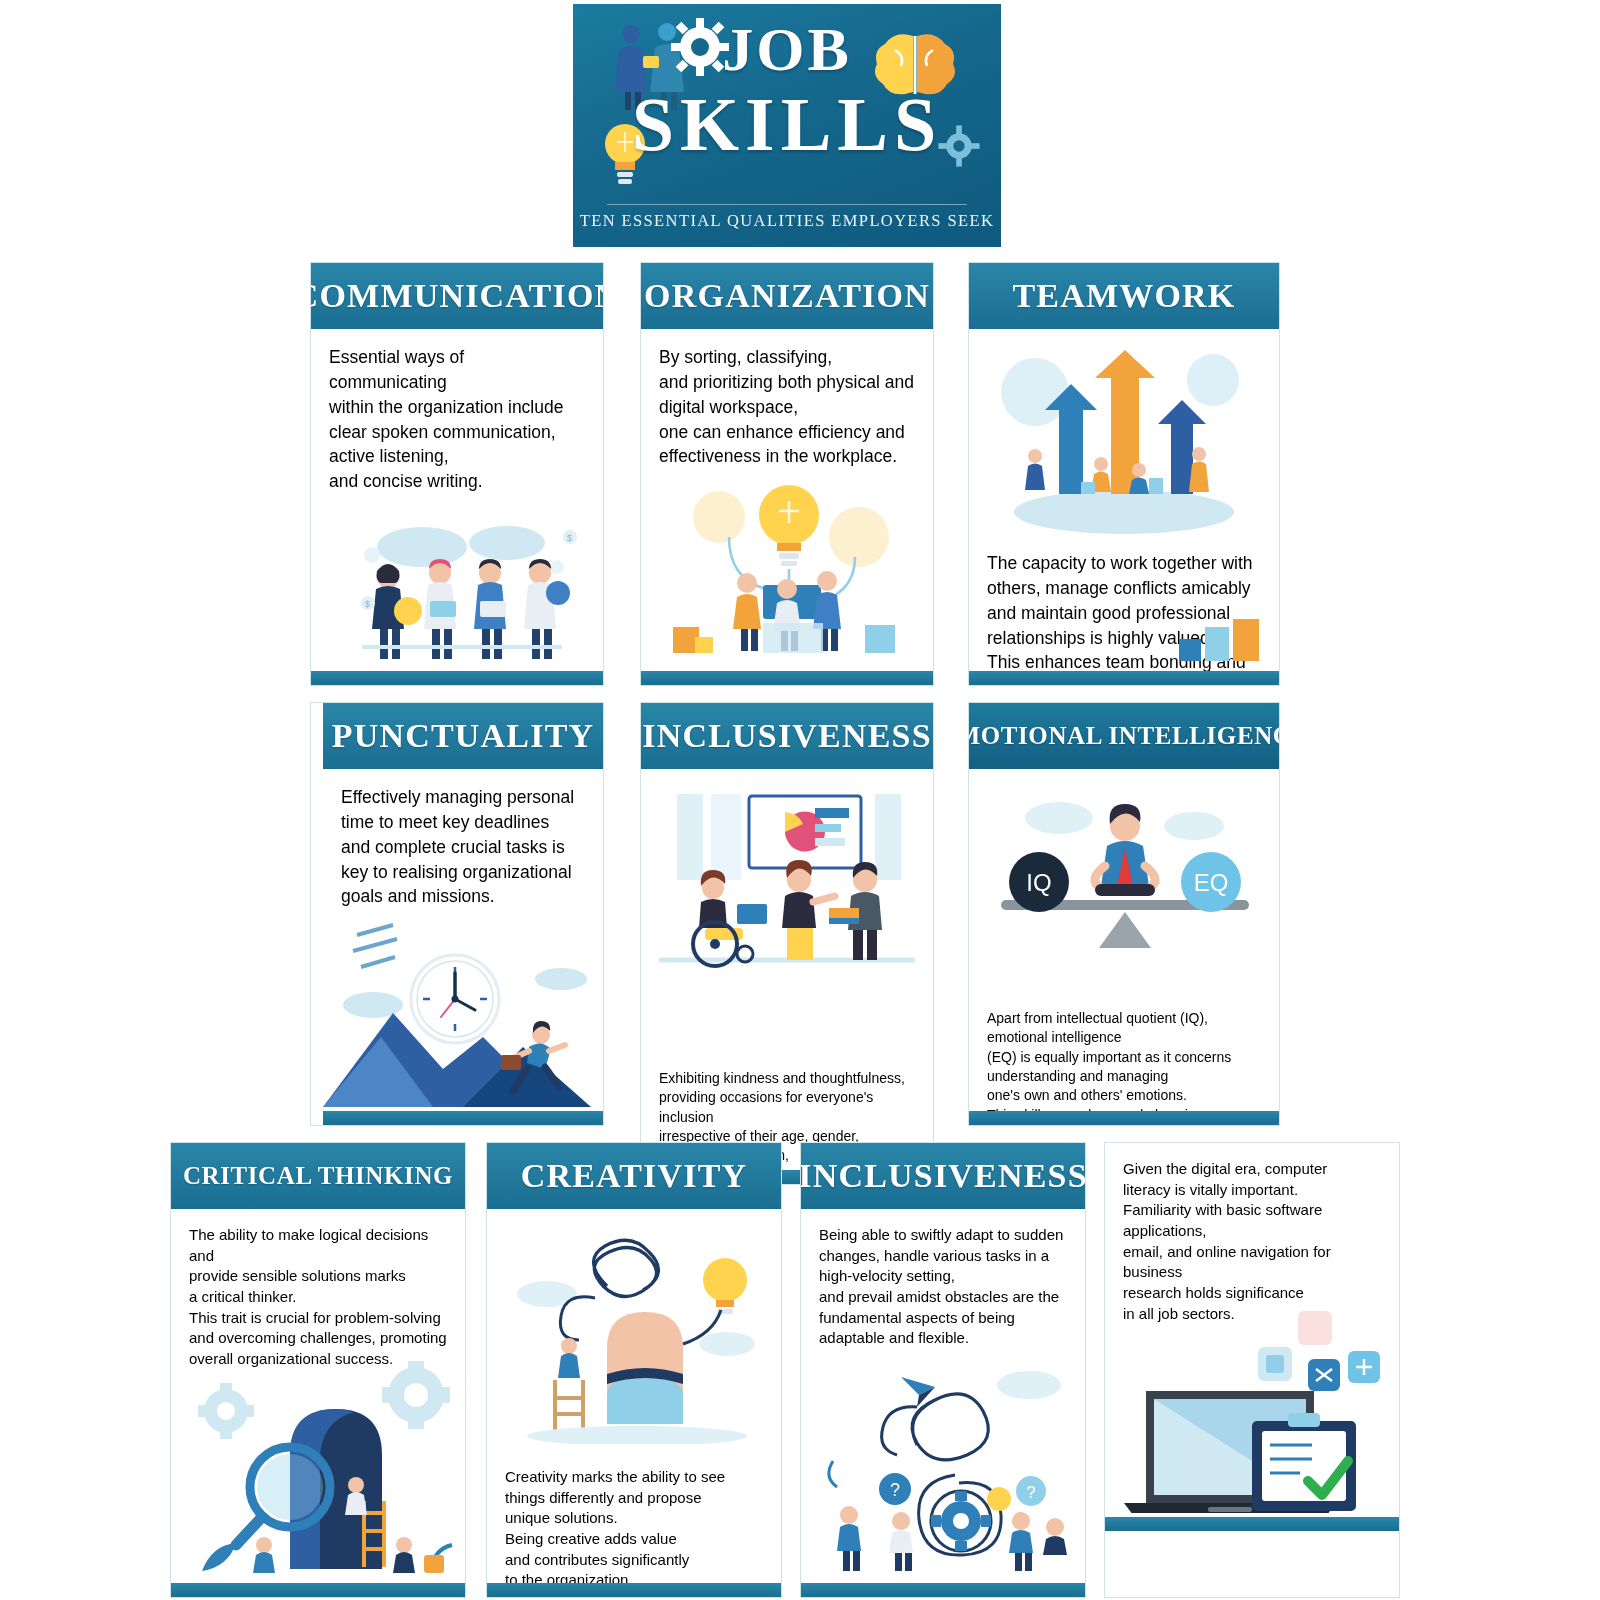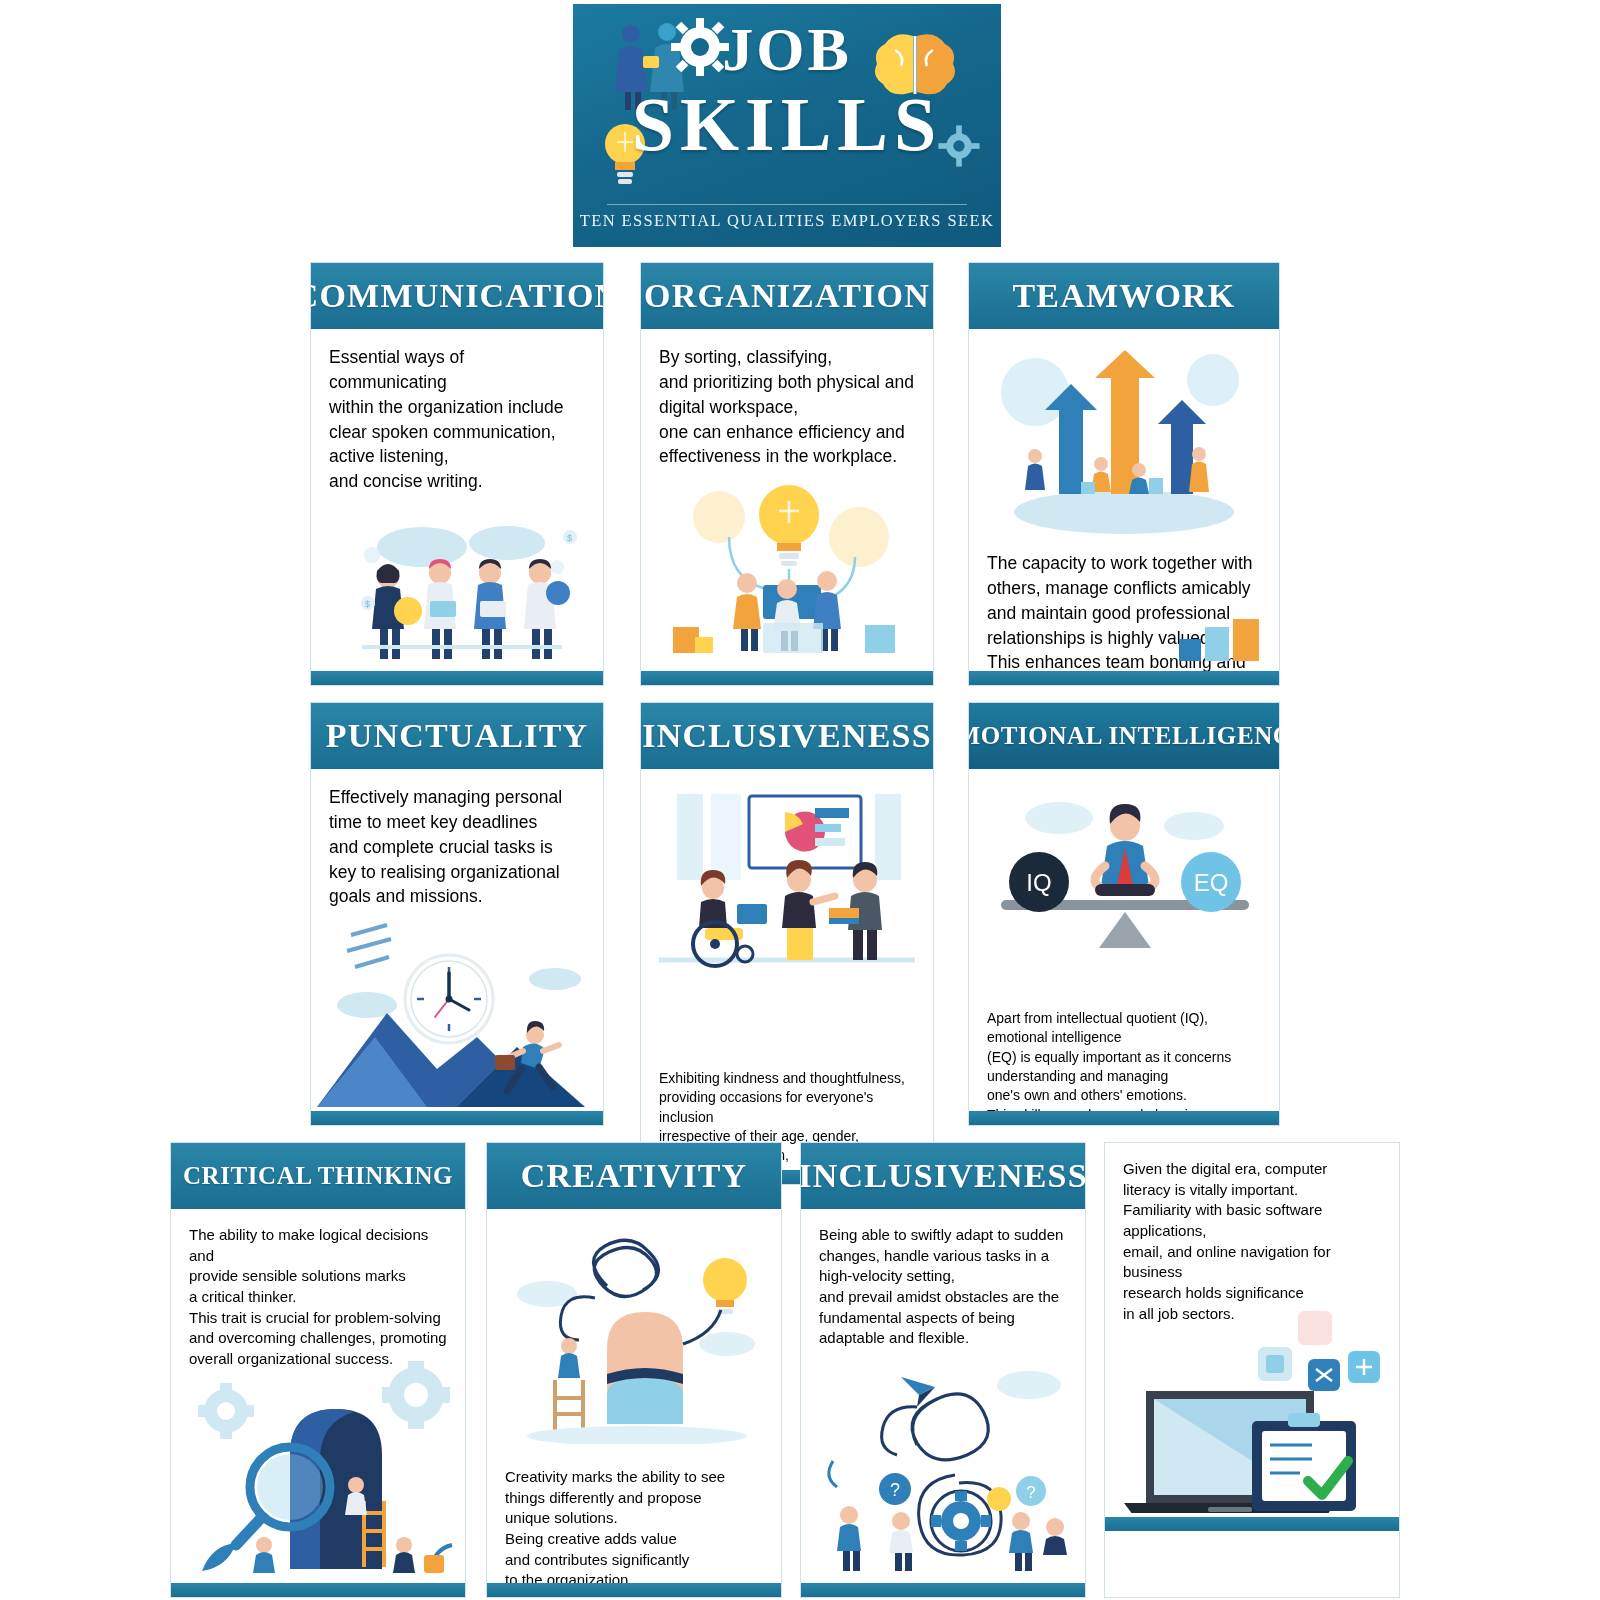--- a/index.html
+++ b/index.html
@@ -108,21 +108,21 @@
   }
   .art.bottom { bottom: 18px; }
   .art.top { top: 15px; }
   svg { display: block; }
 
   
   #card-communication { left: 310px;  top: 262px; width: 294px; height: 424px; }
   #card-organization  { left: 640px;  top: 262px; width: 294px; height: 424px; }
   #card-teamwork      { left: 968px;  top: 262px; width: 312px; height: 424px; }
   
-  #card-punctuality   { left: 310px;  top: 702px; width: 294px; height: 424px; }
+  #card-punctuality   { left: 310px;  top: 702px; width: 294px; height: 424px; padding-left: 12px; }
   #card-inclusiveness { left: 640px;  top: 702px; width: 294px; height: 483px; }
   #card-emotional     { left: 968px;  top: 702px; width: 312px; height: 424px; }
   
   #card-critical      { left: 170px;  top: 1142px; width: 296px; height: 456px; }
   #card-creativity    { left: 486px;  top: 1142px; width: 296px; height: 456px; }
   #card-adaptability  { left: 800px;  top: 1142px; width: 286px; height: 456px; }
   #card-computer      { left: 1104px; top: 1142px; width: 296px; height: 456px; }
 </style>
 </head>
 <body>

